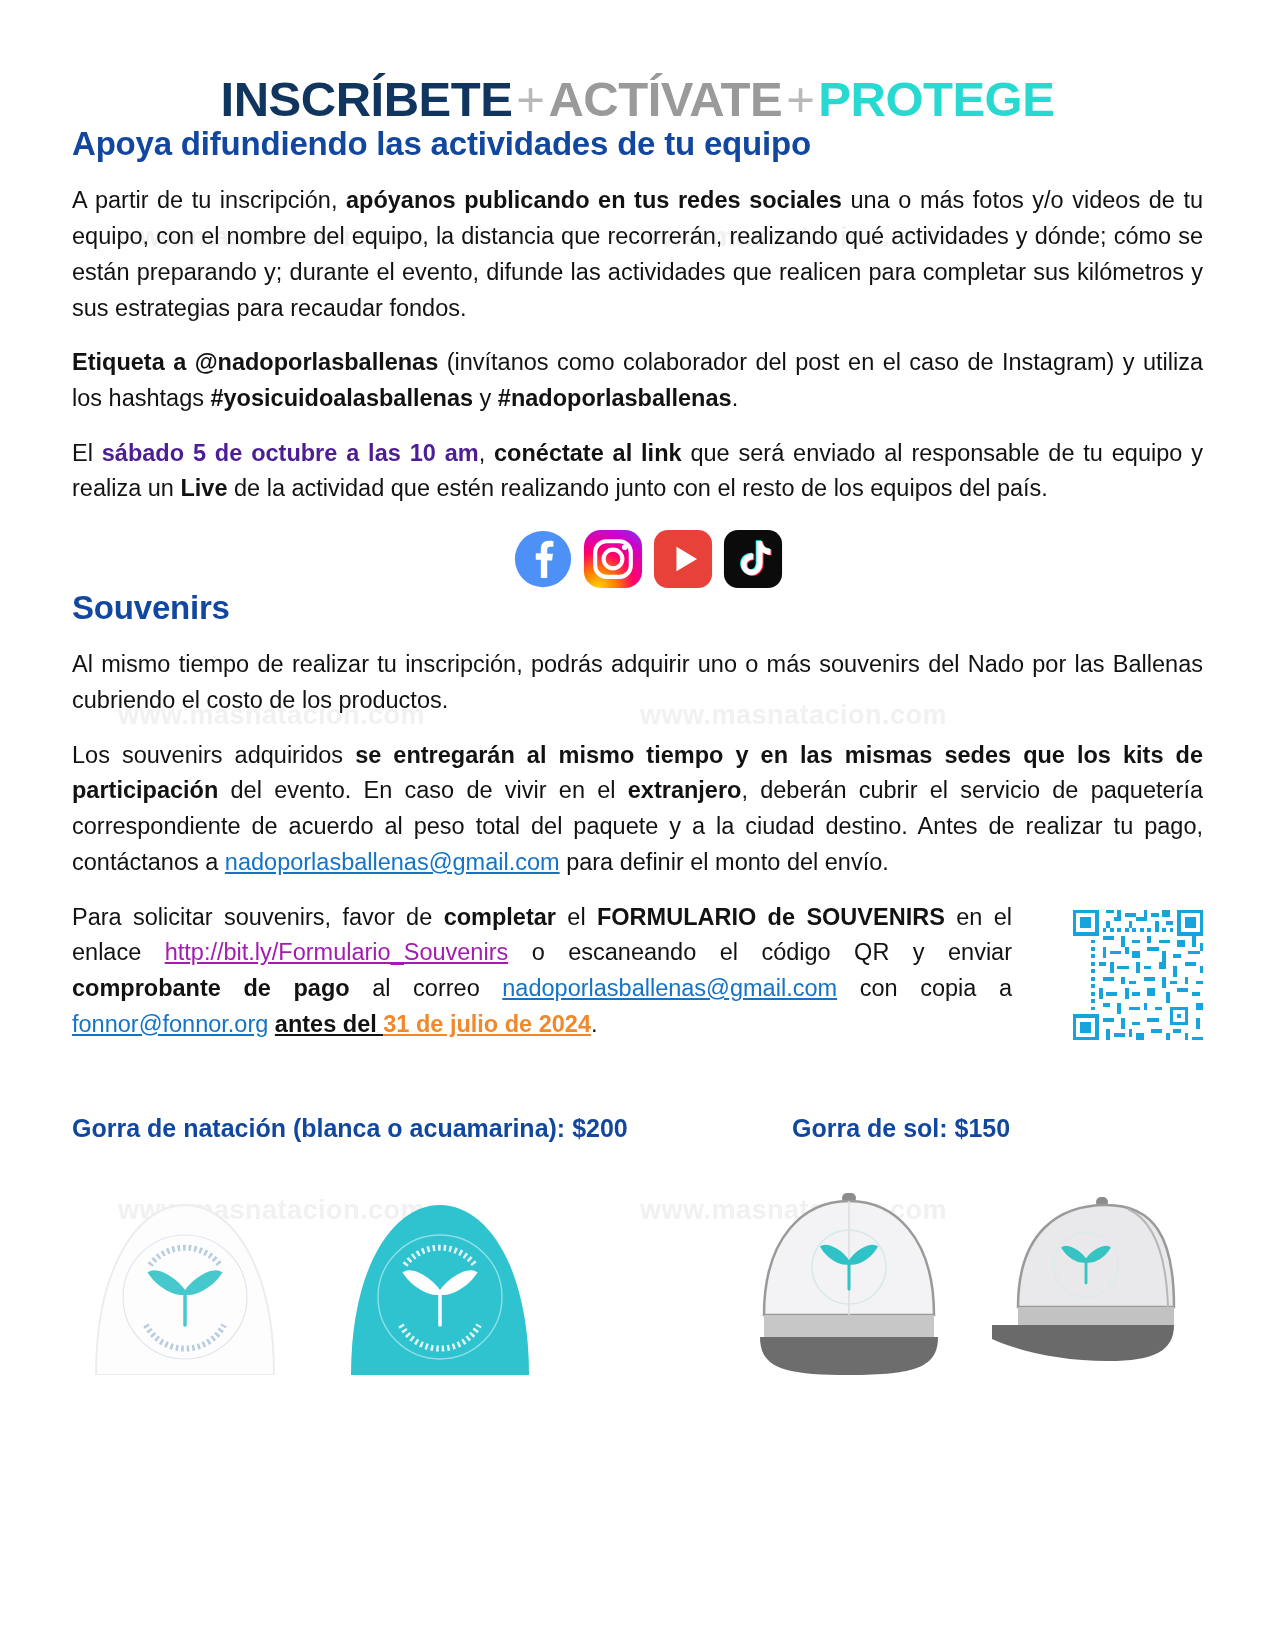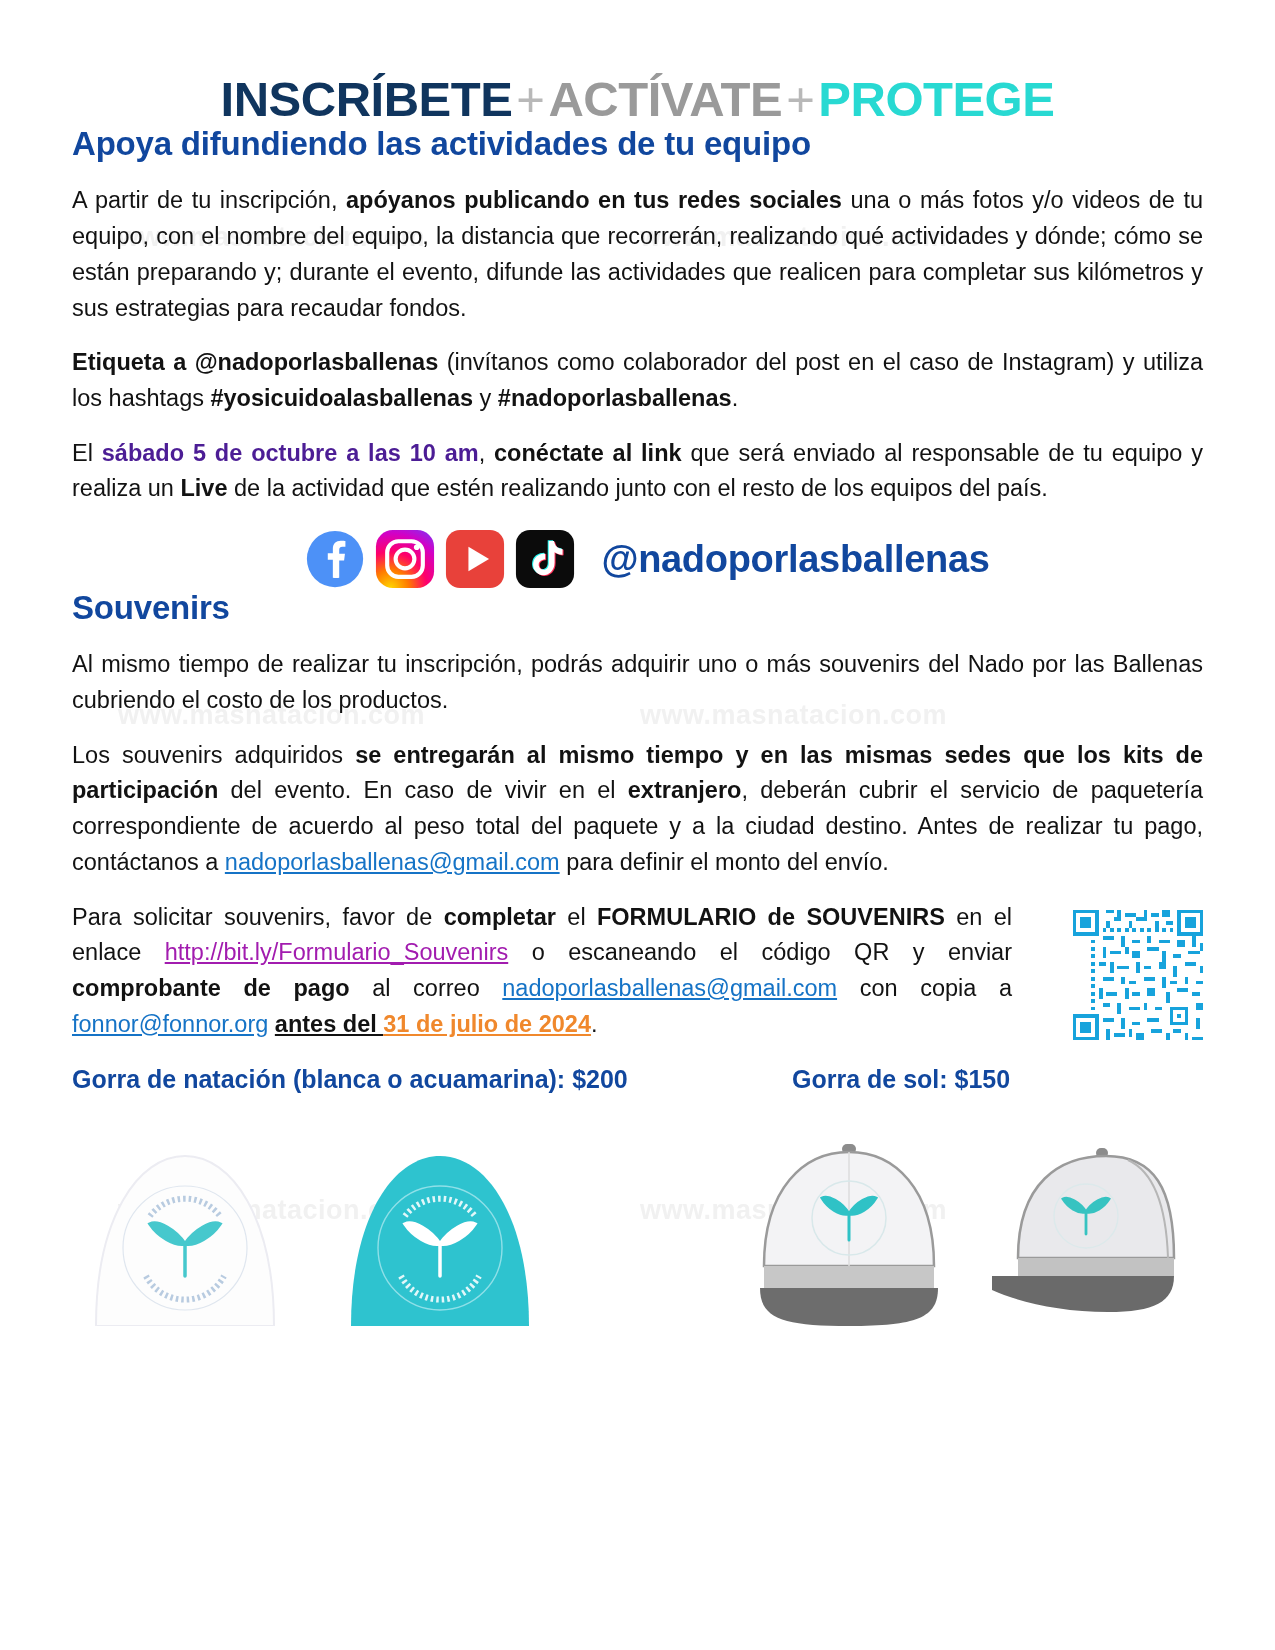--- a/index.html
+++ b/index.html
@@ -116,21 +116,21 @@
     width: 138px;
     height: 138px;
   }
   p.qr-text {
     width: 940px;
   }
 
   
   .prod-labels {
     display: flex;
-    margin-top: 23px;
+    margin-top: 72px;
   }
   .prod-label {
     color: #11479e;
     font-weight: 700;
     font-size: 25px;
     white-space: nowrap;
   }
   .prod-label.a { width: 700px; }
   .prod-label.b { flex: 1; text-align: left; padding-left: 20px;}
 
@@ -211,21 +211,20 @@
         <polygon points="25,19 25,45 47,32" fill="#ffffff"></polygon>
       </svg>
 
       <svg class="sicon" viewBox="0 0 64 64">
         <rect x="1" y="1" width="62" height="62" rx="15" fill="#0b0b0b"></rect>
         <path d="M40.5 12c0.9 5.3 4 8.2 9.1 8.6v6c-2.9 0.3-5.5-0.7-8.5-2.5v10.9c0 13.8-15.1 18.1-21.1 8.2-3.9-6.4-1.5-17.6 11.1-18v6.3c-1 0.2-2 0.4-2.9 0.7-2.8 0.9-4.4 2.7-4 5.8 0.8 5.9 11.6 7.7 10.7-3.9V12.1z" fill="#26f4ee"></path>
         <path d="M42.7 13.5c0.9 5.3 4 8.2 9.1 8.6v6c-2.9 0.3-5.5-0.7-8.5-2.5v10.9c0 13.8-15.1 18.1-21.1 8.2-3.9-6.4-1.5-17.6 11.1-18v6.3c-1 0.2-2 0.4-2.9 0.7-2.8 0.9-4.4 2.7-4 5.8 0.8 5.9 11.6 7.7 10.7-3.9V13.6z" fill="#fe2c55"></path>
         <path d="M41.6 12.8c0.9 5.3 4 8.2 9.1 8.6v6c-2.9 0.3-5.5-0.7-8.5-2.5v10.9c0 13.8-15.1 18.1-21.1 8.2-3.9-6.4-1.5-17.6 11.1-18v6.3c-1 0.2-2 0.4-2.9 0.7-2.8 0.9-4.4 2.7-4 5.8 0.8 5.9 11.6 7.7 10.7-3.9V12.9z" fill="#ffffff"></path>
       </svg>
 
-      <span class="handle">@nadoporlasballenas</span>
     </div>
 
     <h2 class="section h-souvenirs">Souvenirs</h2>
 
     <p class="body first">Al mismo tiempo de realizar tu inscripción, podrás adquirir uno o más souvenirs del Nado por las Ballenas cubriendo el costo de los productos.</p>
 
     <p class="body">
       <span>Los souvenirs adquiridos </span><b>se entregarán al mismo tiempo y en las mismas sedes que los kits de participación</b><span> del evento. En caso de vivir en el </span><b>extranjero</b><span>, deberán cubrir el servicio de paquetería correspondiente de acuerdo al peso total del paquete y a la ciudad destino. Antes de realizar tu pago, contáctanos a </span><a class="link-blue" href="#">nadoporlasballenas@gmail.com</a><span> para definir el monto del envío.</span>
     </p>
 

